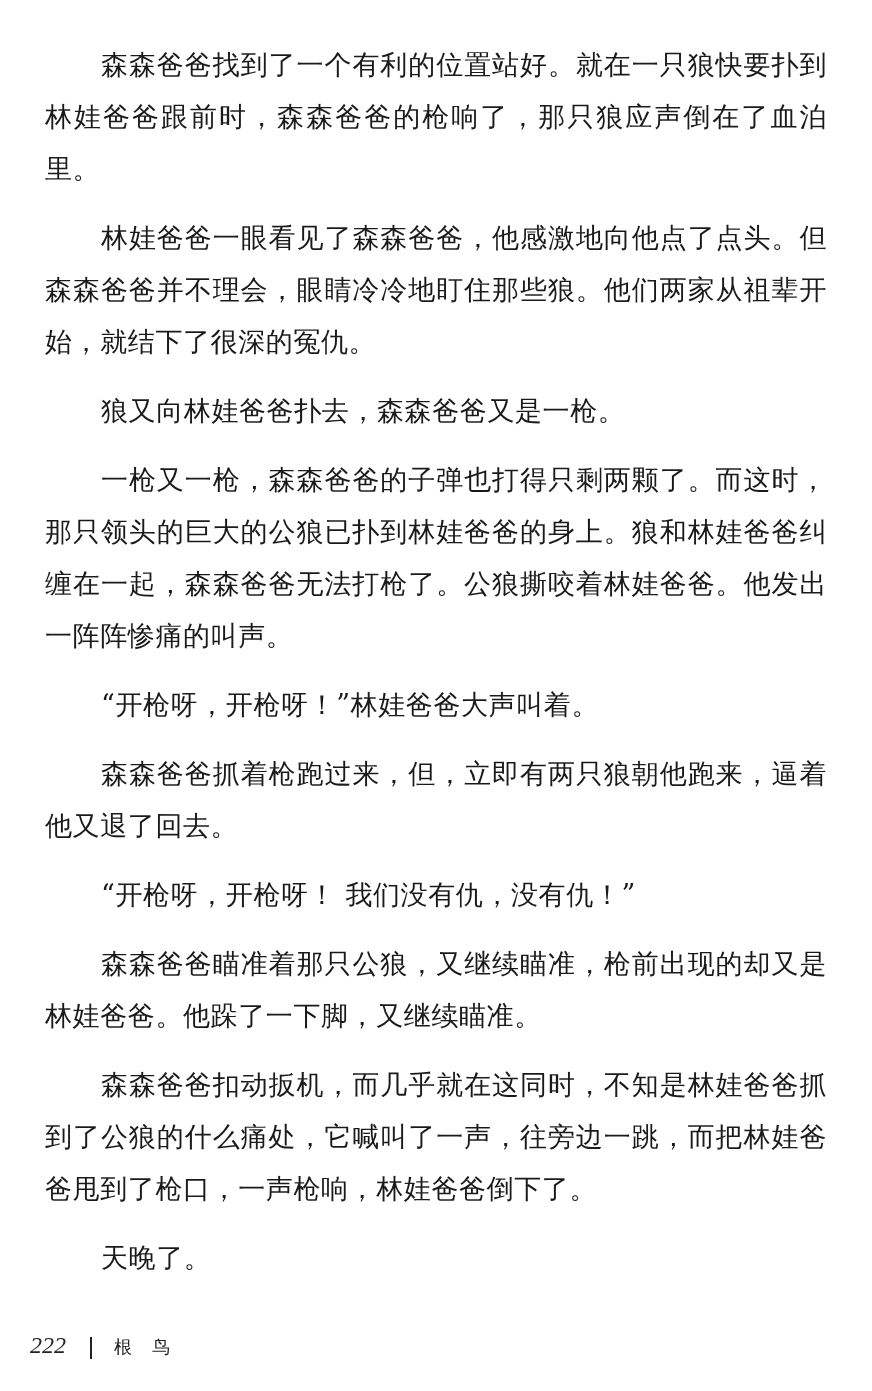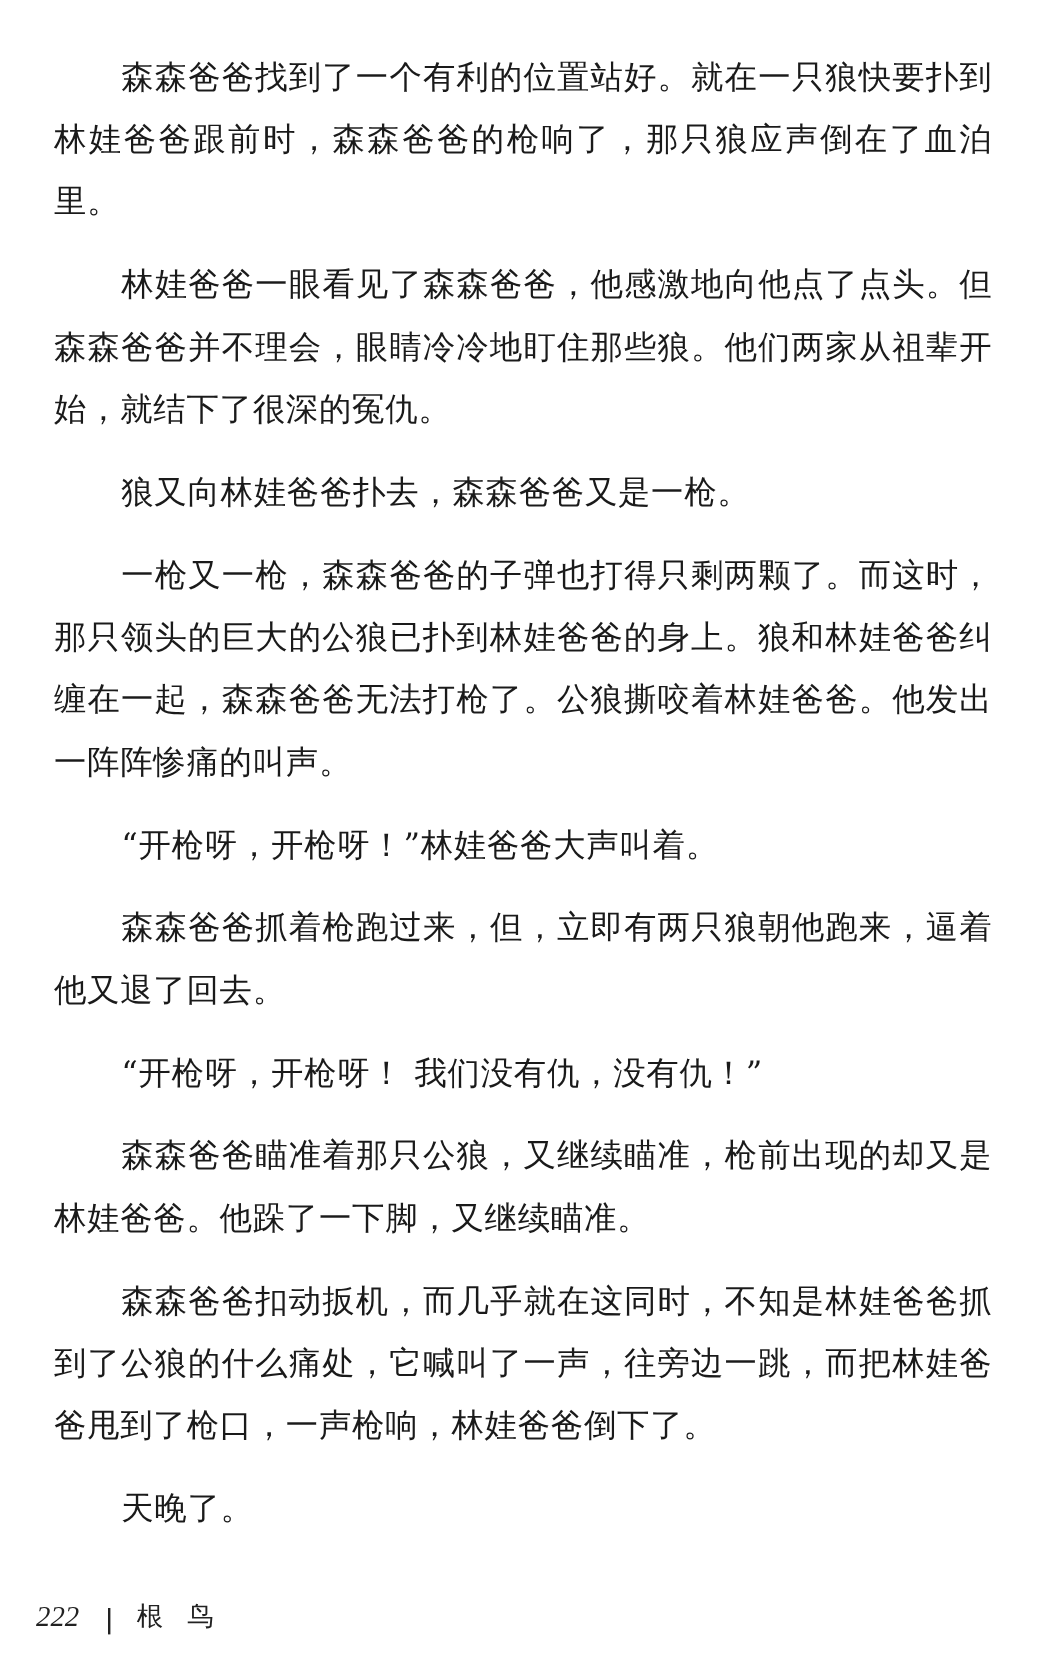--- a/index.html
+++ b/index.html
@@ -13,21 +13,21 @@
       letter-spacing: 0.6px;
     }
     .para { margin: 17px; text-indent: 56px; text-align: justify; }
     .footer {
       position: absolute; left: 30px; top: 1332px;
       display: flex; align-items: flex-end;
       font-family: "Liberation Serif", serif; color: #222;
     }
     .page-num { font-style: italic; font-size: 24px; }
     .sep { width: 2px; height: 22px; background: #222; margin: 0 22px 0 24px; }
-    .book-title { font-family: "DejaVu Sans", sans-serif; font-size: 22px; letter-spacing: 20px; }
+    .book-title { font-family: "DejaVu Sans", sans-serif; font-size: 18px; letter-spacing: 20px; }
   </style>
 </head>
 <body>
 
 <div class="page">
   <p class="para">森森爸爸找到了一个有利的位置站好。就在一只狼快要扑到林娃爸爸跟前时，森森爸爸的枪响了，那只狼应声倒在了血泊里。</p>
   <p class="para">林娃爸爸一眼看见了森森爸爸，他感激地向他点了点头。但森森爸爸并不理会，眼睛冷冷地盯住那些狼。他们两家从祖辈开始，就结下了很深的冤仇。</p>
   <p class="para">狼又向林娃爸爸扑去，森森爸爸又是一枪。</p>
   <p class="para">一枪又一枪，森森爸爸的子弹也打得只剩两颗了。而这时，那只领头的巨大的公狼已扑到林娃爸爸的身上。狼和林娃爸爸纠缠在一起，森森爸爸无法打枪了。公狼撕咬着林娃爸爸。他发出一阵阵惨痛的叫声。</p>
   <p class="para">“开枪呀，开枪呀！”林娃爸爸大声叫着。</p>

